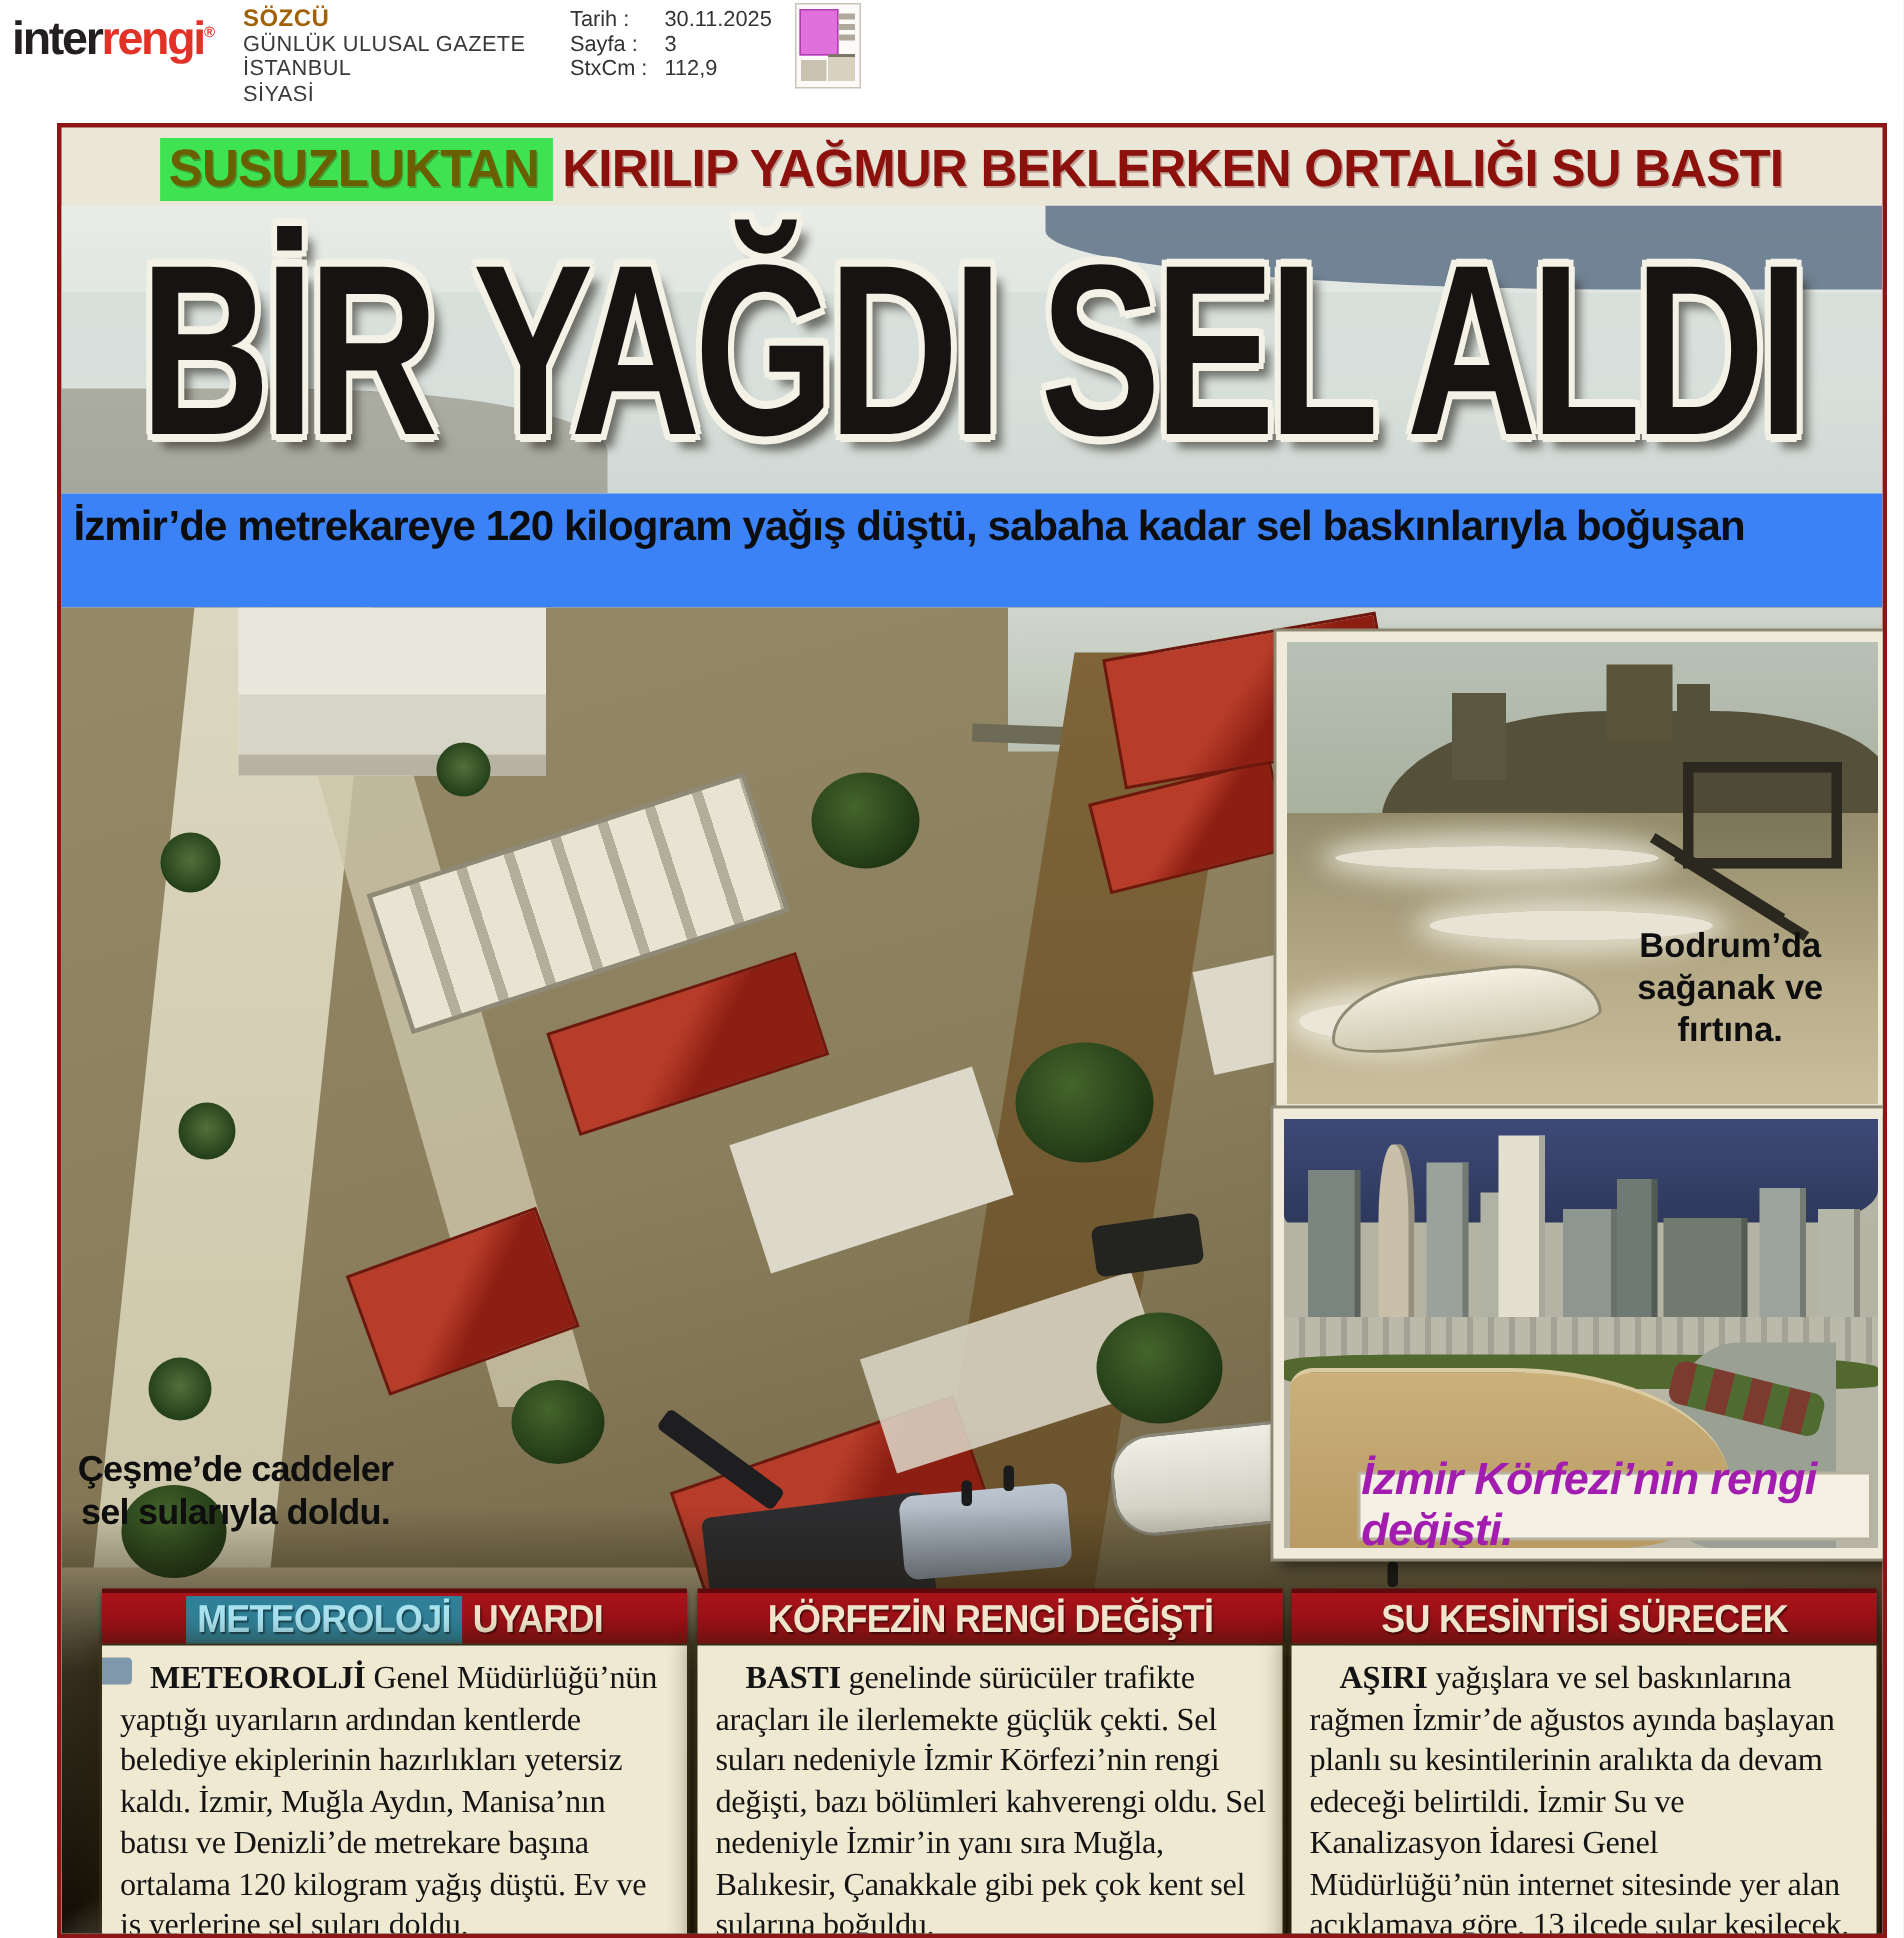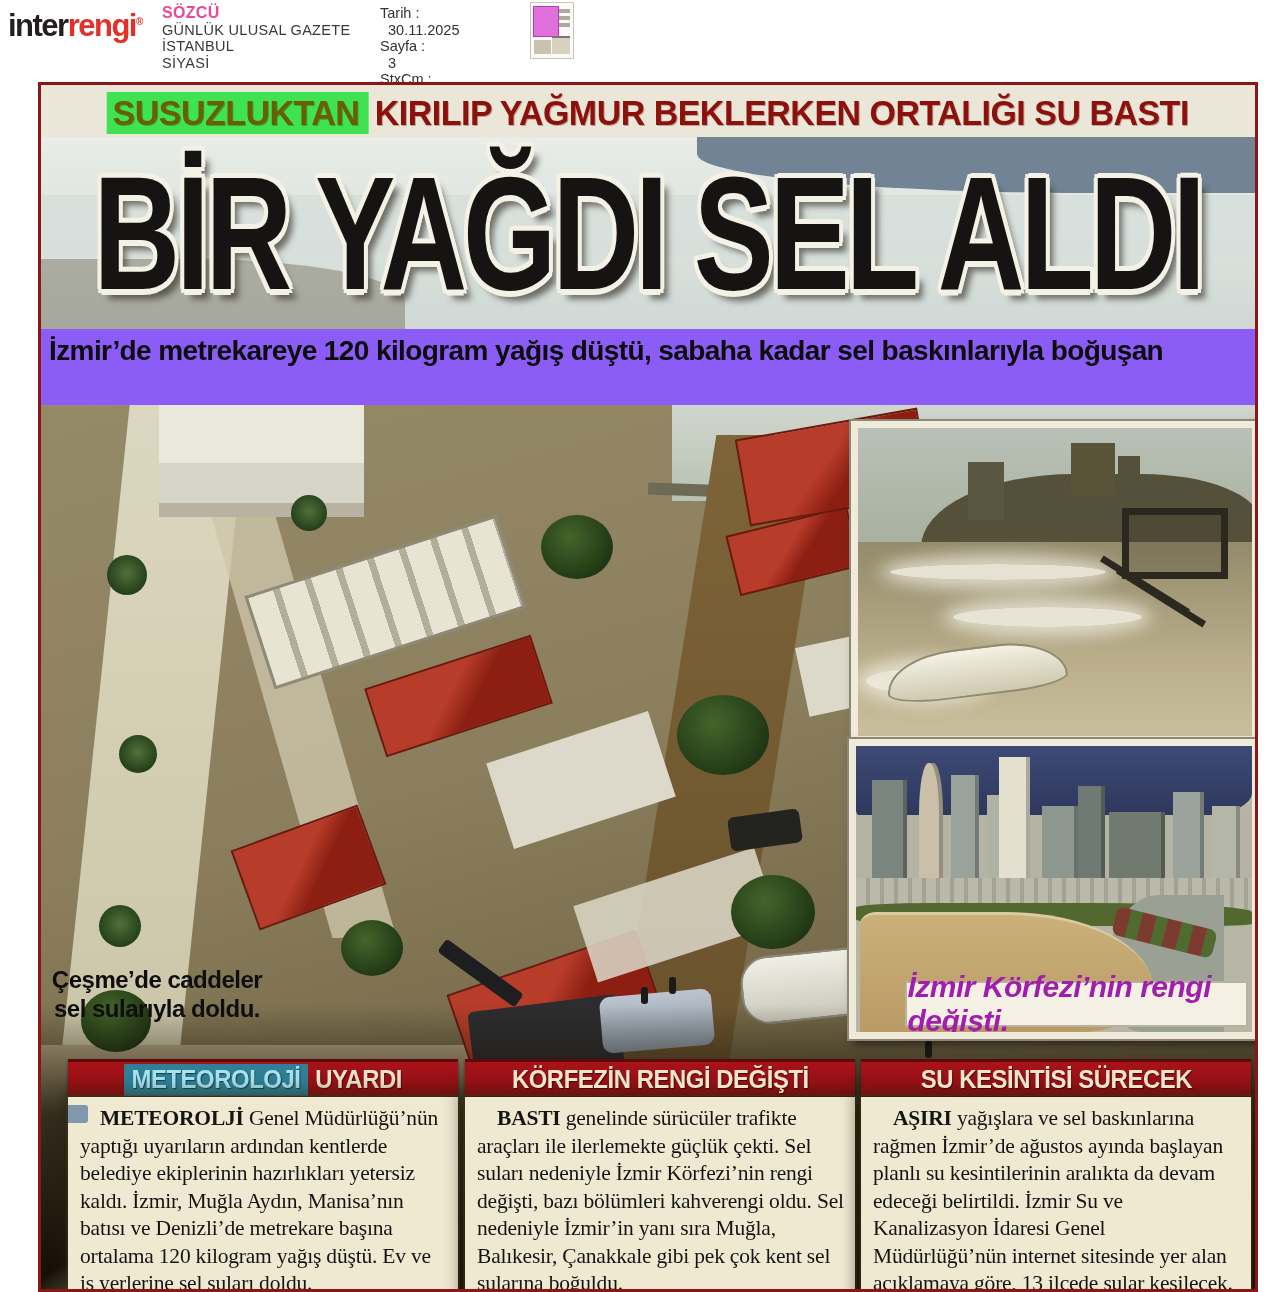--- a/index.html
+++ b/index.html
@@ -6,23 +6,23 @@
   html,body { width:1269px; height:1292px; }
   body { font-family:"Liberation Sans", sans-serif; background:#ffffff; position:relative; overflow:hidden; }
 
   
   .ip-header { position:absolute; left:0; top:0; width:1269px; height:80px; background:#fff; }
   .ip-logo { position:absolute; left:8px; top:8px; font-size:31px; font-weight:bold; letter-spacing:-1.5px; }
   .ip-logo .p1 { color:#231f20; }
   .ip-logo .p2 { color:#e23227; }
   .ip-logo sup { font-size:10px; color:#e23227; }
   .pub-block { position:absolute; left:162px; top:5px; color:#3a3a3a; font-size:14.5px; line-height:16.5px; letter-spacing:.3px; }
-  .pub-block .pub-name { font-weight:bold; color:#ec4899; font-size:16px; }
+  .pub-block .pub-name { font-weight:bold; color:#a16207; font-size:16px; }
   .meta-block { position:absolute; left:380px; top:5px; font-size:14.5px; color:#333; line-height:16.5px; }
-  .meta-row { display:flex;flex-direction:column; }
+  .meta-row { display:flex; }
   .meta-row .ml { width:55px; }
   .meta-row .mv { padding-left:8px; }
   .thumb { position:absolute; left:530px; top:2px; width:44px; height:57px; background:#fbfaf6; border:1px solid #c9c4ba; }
   .thumb .th-hl { position:absolute; left:2px; top:3px; width:26px; height:31px; background:#e070dc; border:1px solid #b23bb0; }
   .thumb .th-l1,.thumb .th-l2,.thumb .th-l3 { position:absolute; right:3px; width:11px; height:4px; background:#b1aa9c; }
   .thumb .th-l1{ top:6px; } .thumb .th-l2{ top:13px; } .thumb .th-l3{ top:20px; }
   .thumb .th-b1 { position:absolute; left:3px; bottom:4px; width:17px; height:14px; background:#c9c2b0; }
   .thumb .th-b2 { position:absolute; right:3px; bottom:4px; width:18px; height:18px; background:#d8d1bf; border-top:2px solid #7c7668; }
 
   
@@ -45,21 +45,21 @@
   .headline span {
     font-size:150px; font-weight:900; letter-spacing:-5px; color:#161412; white-space:nowrap;
     transform:scaleX(.80) scaleY(1.08); transform-origin:center;
     text-shadow:
       -5px 0 0 #f4f1e6, 5px 0 0 #f4f1e6, 0 -5px 0 #f4f1e6, 0 5px 0 #f4f1e6,
       -4px -4px 0 #f4f1e6, 4px -4px 0 #f4f1e6, -4px 4px 0 #f4f1e6, 4px 4px 0 #f4f1e6,
       9px 9px 7px rgba(50,48,40,.65);
   }
 
   
-  .subhead { position:absolute; left:0; top:244px; width:100%; height:76px; background:#8b5cf6; padding:4px 8px 0 8px; }
+  .subhead { position:absolute; left:0; top:244px; width:100%; height:76px; background:#3b82f6; padding:4px 8px 0 8px; }
   .subhead div { font-size:28px; font-weight:800; color:#0d0d0d; letter-spacing:-0.6px; line-height:35px; white-space:nowrap; }
 
   
   .photo { position:absolute; left:0; top:320px; width:100%; height:888px; overflow:hidden;
            background:linear-gradient(165deg,#958a68 0%, #8b7e5c 40%, #6f6344 75%, #4a3f26 100%); }
   .photo div { position:absolute; }
   .sea { left:52%; top:0; width:48%; height:96px; background:linear-gradient(180deg,#d0d6cd,#b9c1b2); }
   .seawall { left:50%; top:88px; width:50%; height:12px; background:#6d6a56; transform:rotate(2deg); }
   .street-left { left:42px; top:0; width:118px; height:100%; background:linear-gradient(180deg,#dcd7c0,#c6bfa0); transform:skewX(-6deg); }
   .street-mid { left:215px; top:0; width:64px; height:60%; background:#cdc6aa; transform:skewX(16deg); opacity:.8; }
@@ -246,20 +246,21 @@
     <div class="i1-tower"></div>
     <div class="i1-tower2"></div>
     <div class="i1-sea"></div>
     <div class="i1-foam" style="left:8%;top:44%;width:55%;height:16px;"></div>
     <div class="i1-foam" style="left:24%;top:58%;width:48%;height:20px;"></div>
     <div class="i1-foam" style="left:2%;top:78%;width:30%;height:26px;"></div>
     <div class="i1-tower-frame"></div>
     <div class="i1-stair" style="left:60%;top:50%;width:26%;transform:rotate(32deg);"></div>
     <div class="i1-stair" style="left:64%;top:54%;width:26%;transform:rotate(32deg);"></div>
     <div class="i1-boat"></div>
+    <div class="cap cap-bodrum">Bodrum’da sağanak ve fırtına.</div>
   </div>
 
   <div class="inset inset2">
     <div class="i2-mtn"></div>
     <div class="i2-haze"></div>
     <div class="i2-city"></div>
     <div class="twr" style="left:4%;top:12%;width:9%;height:38%;background:#7b857f;"></div>
     <div class="twr" style="left:16%;top:6%;width:6%;height:44%;background:#cabfa8;border-radius:40% 40% 0 0;"></div>
     <div class="twr" style="left:24%;top:10%;width:7%;height:40%;background:#9aa39b;"></div>
     <div class="twr" style="left:33%;top:17%;width:6%;height:32%;background:#b0b3a4;"></div>

